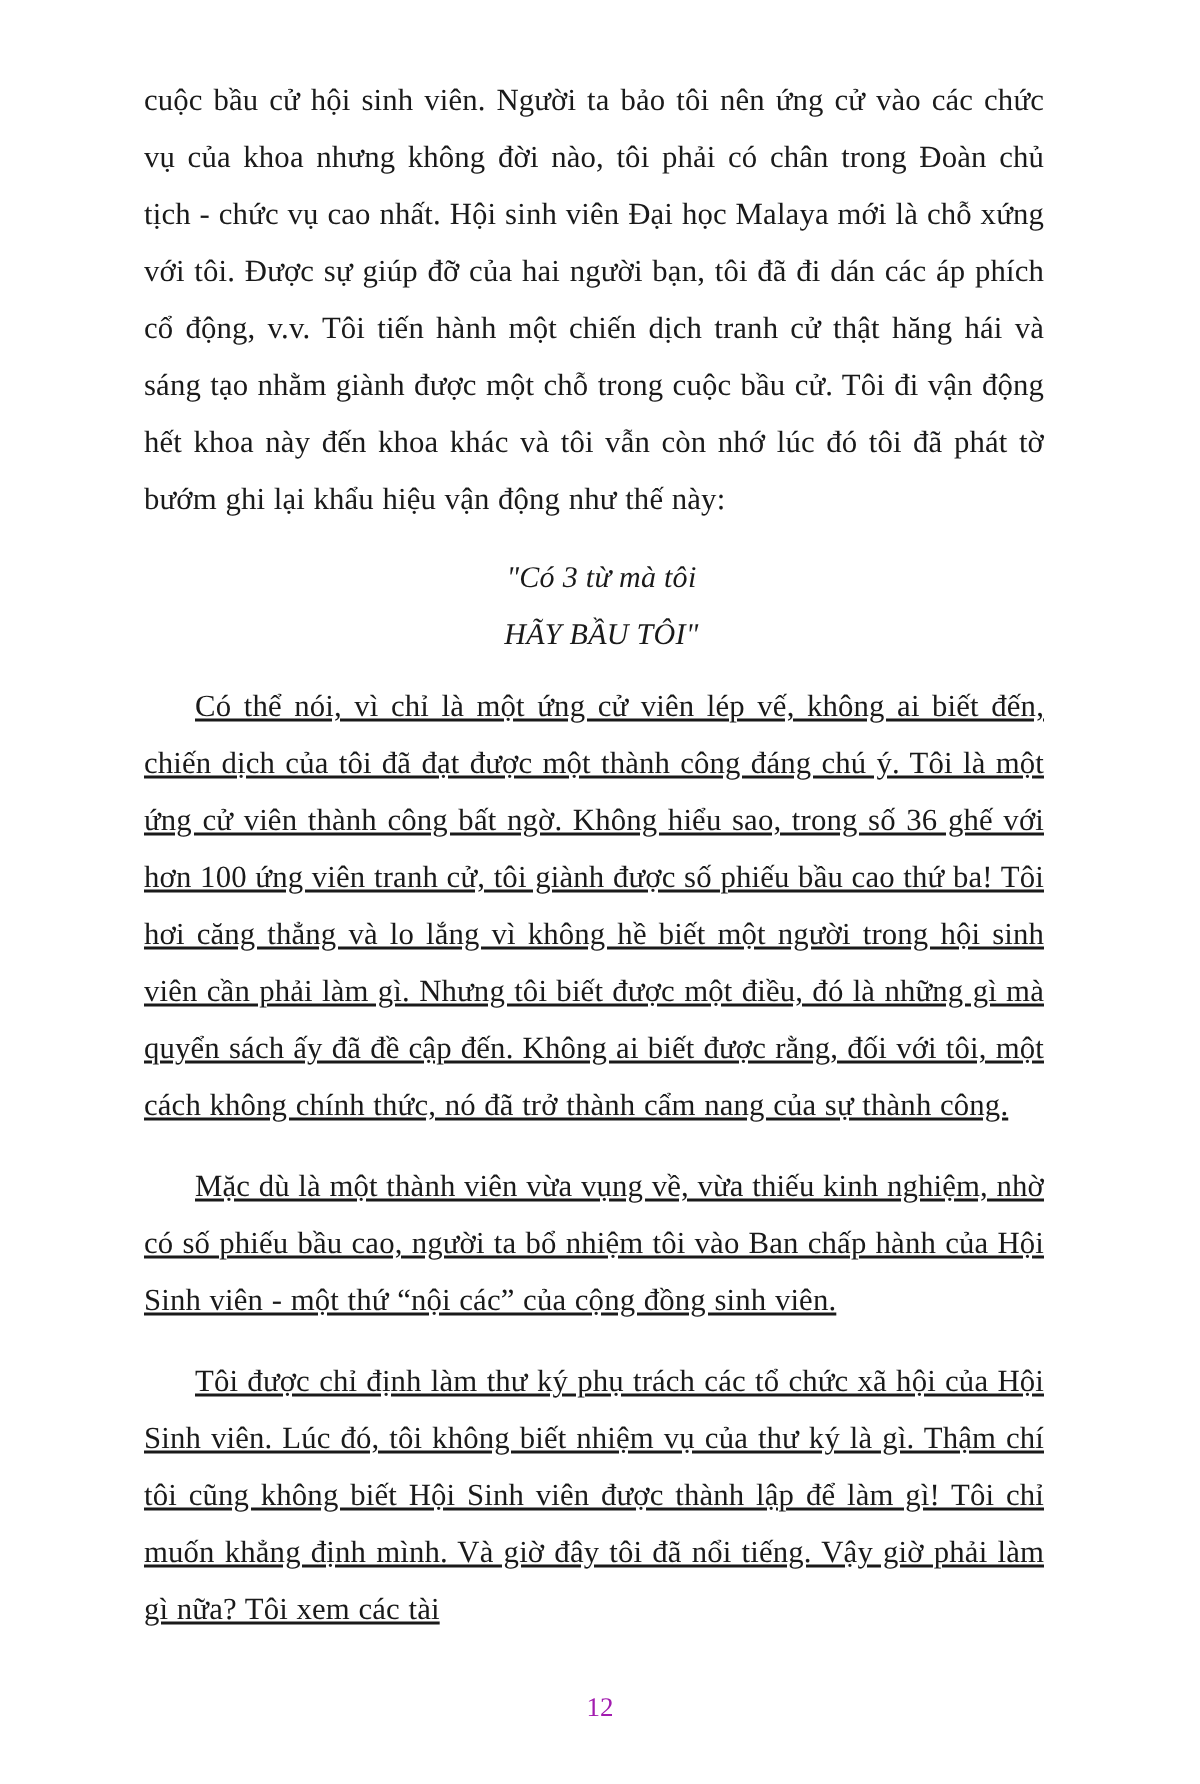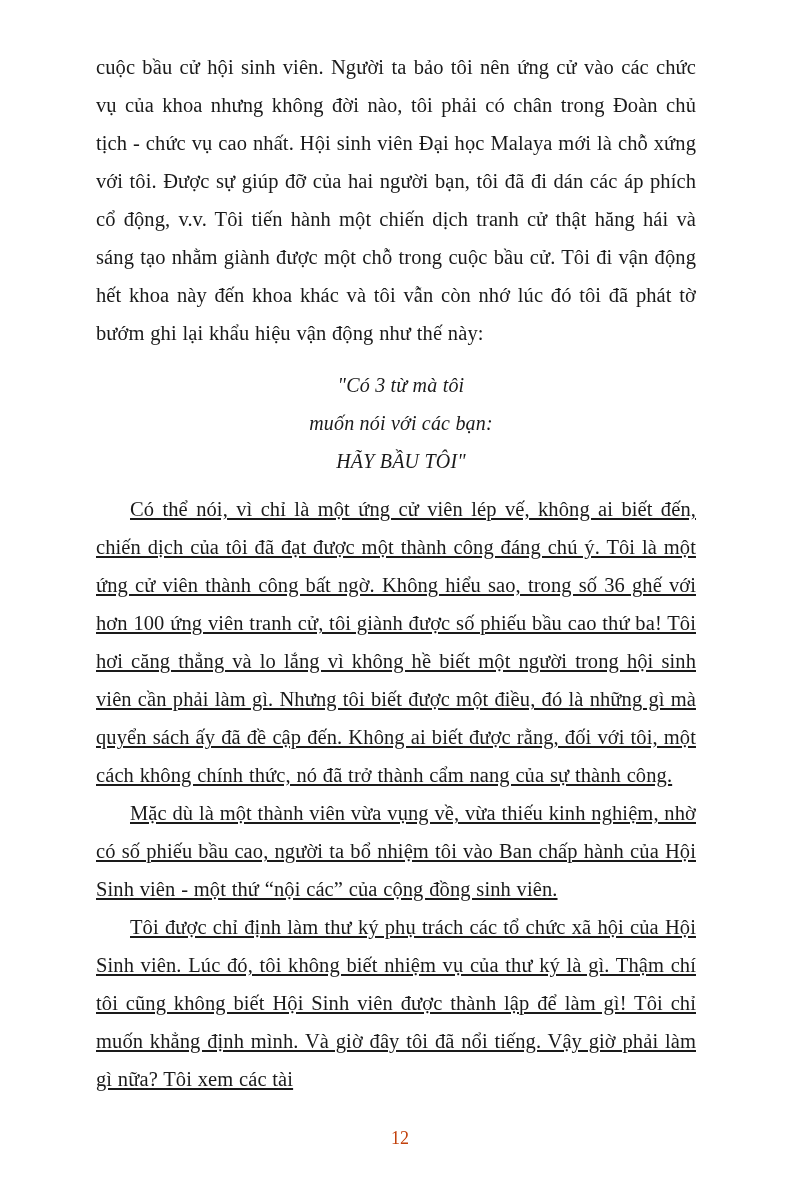--- a/index.html
+++ b/index.html
@@ -29,21 +29,21 @@
   p.para {
     margin: 0;
     font-size: 20.5px;
     line-height: 38px;
     text-align: justify;
     text-justify: inter-word;
     letter-spacing: 0.1px;
     word-spacing: 0.5px;
   }
   p.para + p.para {
-    margin-top: 0;
+    margin-top: 16px;
   }
   p.indent {
     text-indent: 34px;
     text-decoration: underline;
   }
   .quote {
     margin: 14px 0 10px 0;
     font-style: italic;
     font-size: 20px;
     line-height: 38px;
@@ -57,34 +57,33 @@
   .quote .line2 { padding-left: 10px; }
   .quote .line3 { padding-left: 10px; }
   .pagenum {
     position: absolute;
     left: 0;
     right: 0;
     top: 1128px;
     text-align: center;
     font-size: 18px;
     font-family: "Liberation Serif", serif;
-    color: #c2410c;
+    color: #a21caf;
   }
 </style>
 </head>
 <body>
 
 <div class="page">
   <div class="content">
 
     <p class="para">cuộc bầu cử hội sinh viên. Người ta bảo tôi nên ứng cử vào các chức vụ của khoa nhưng không đời nào, tôi phải có chân trong Đoàn chủ tịch - chức vụ cao nhất. Hội sinh viên Đại học Malaya mới là chỗ xứng với tôi. Được sự giúp đỡ của hai người bạn, tôi đã đi dán các áp phích cổ động, v.v. Tôi tiến hành một chiến dịch tranh cử thật hăng hái và sáng tạo nhằm giành được một chỗ trong cuộc bầu cử. Tôi đi vận động hết khoa này đến khoa khác và tôi vẫn còn nhớ lúc đó tôi đã phát tờ bướm ghi lại khẩu hiệu vận động như thế này:</p>
 
     <div class="quote">
       <div class="line1">"Có 3 từ mà tôi</div>
-      <div class="line2">muốn nói với các bạn:</div>
       <div class="line3">HÃY BẦU TÔI"</div>
     </div>
 
     <p class="para indent">Có thể nói, vì chỉ là một ứng cử viên lép vế, không ai biết đến, chiến dịch của tôi đã đạt được một thành công đáng chú ý. Tôi là một ứng cử viên thành công bất ngờ. Không hiểu sao, trong số 36 ghế với hơn 100 ứng viên tranh cử, tôi giành được số phiếu bầu cao thứ ba! Tôi hơi căng thẳng và lo lắng vì không hề biết một người trong hội sinh viên cần phải làm gì. Nhưng tôi biết được một điều, đó là những gì mà quyển sách ấy đã đề cập đến. Không ai biết được rằng, đối với tôi, một cách không chính thức, nó đã trở thành cẩm nang của sự thành công.</p>
     <p class="para indent">Mặc dù là một thành viên vừa vụng về, vừa thiếu kinh nghiệm, nhờ có số phiếu bầu cao, người ta bổ nhiệm tôi vào Ban chấp hành của Hội Sinh viên - một thứ “nội các” của cộng đồng sinh viên.</p>
     <p class="para indent">Tôi được chỉ định làm thư ký phụ trách các tổ chức xã hội của Hội Sinh viên. Lúc đó, tôi không biết nhiệm vụ của thư ký là gì. Thậm chí tôi cũng không biết Hội Sinh viên được thành lập để làm gì! Tôi chỉ muốn khẳng định mình. Và giờ đây tôi đã nổi tiếng. Vậy giờ phải làm gì nữa? Tôi xem các tài</p>
 
   </div>
 
   <div class="pagenum">12</div>

